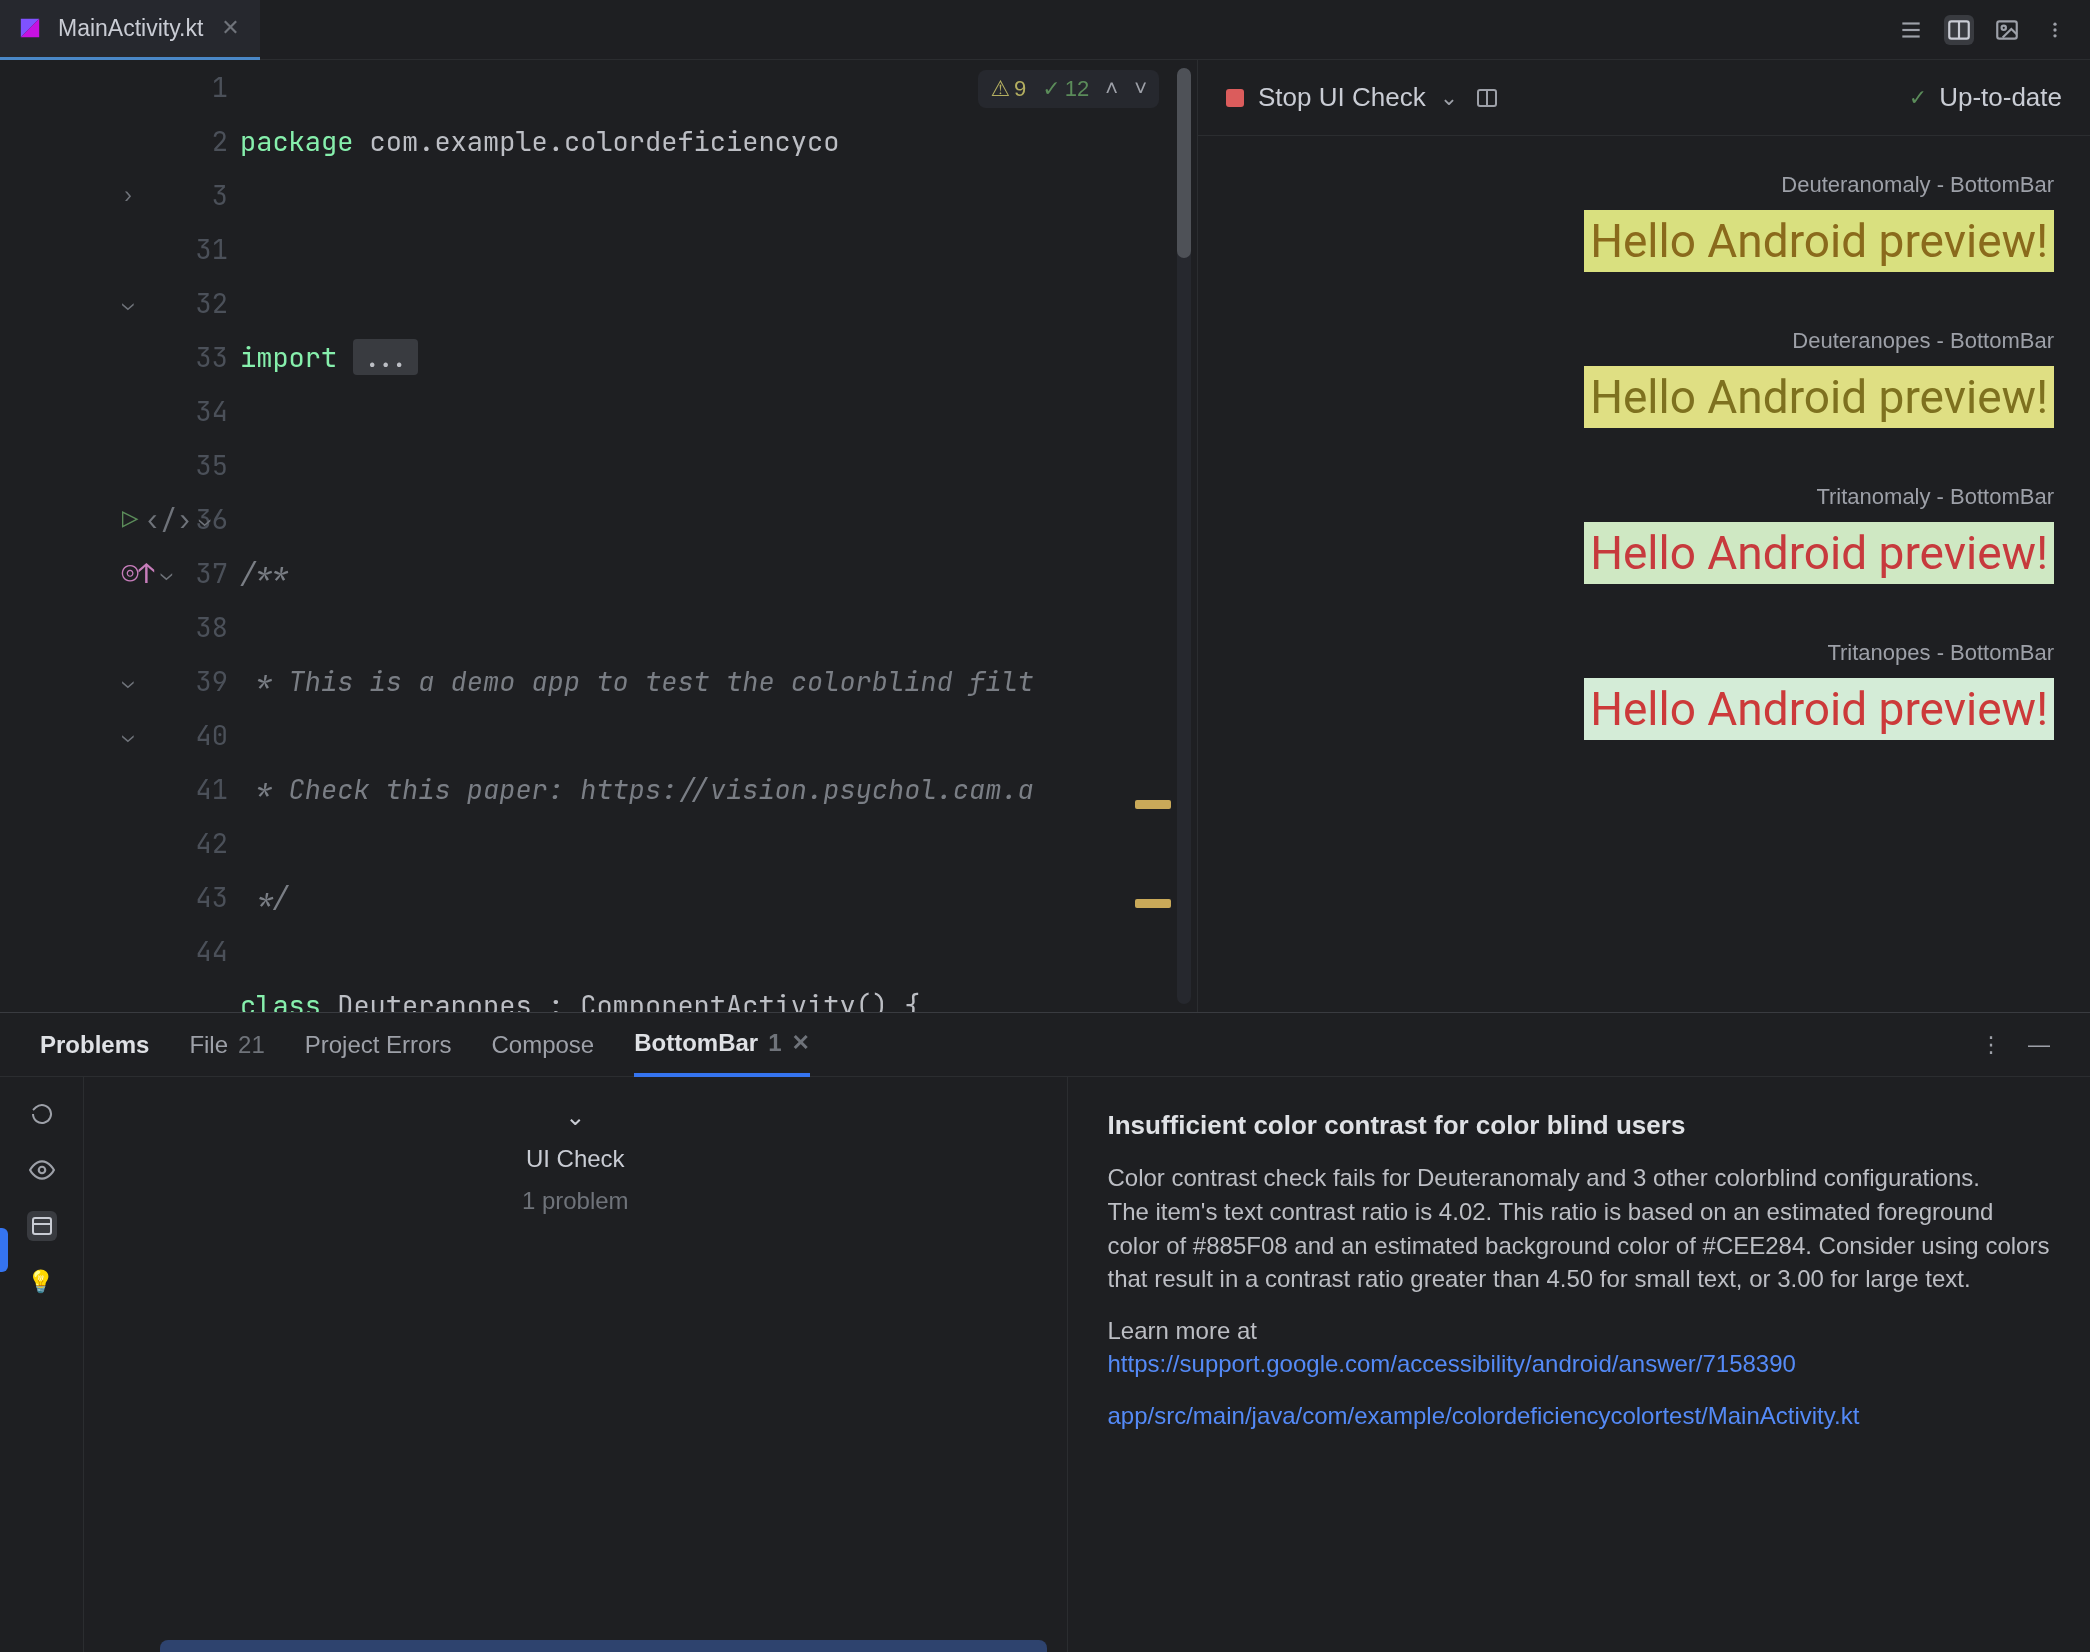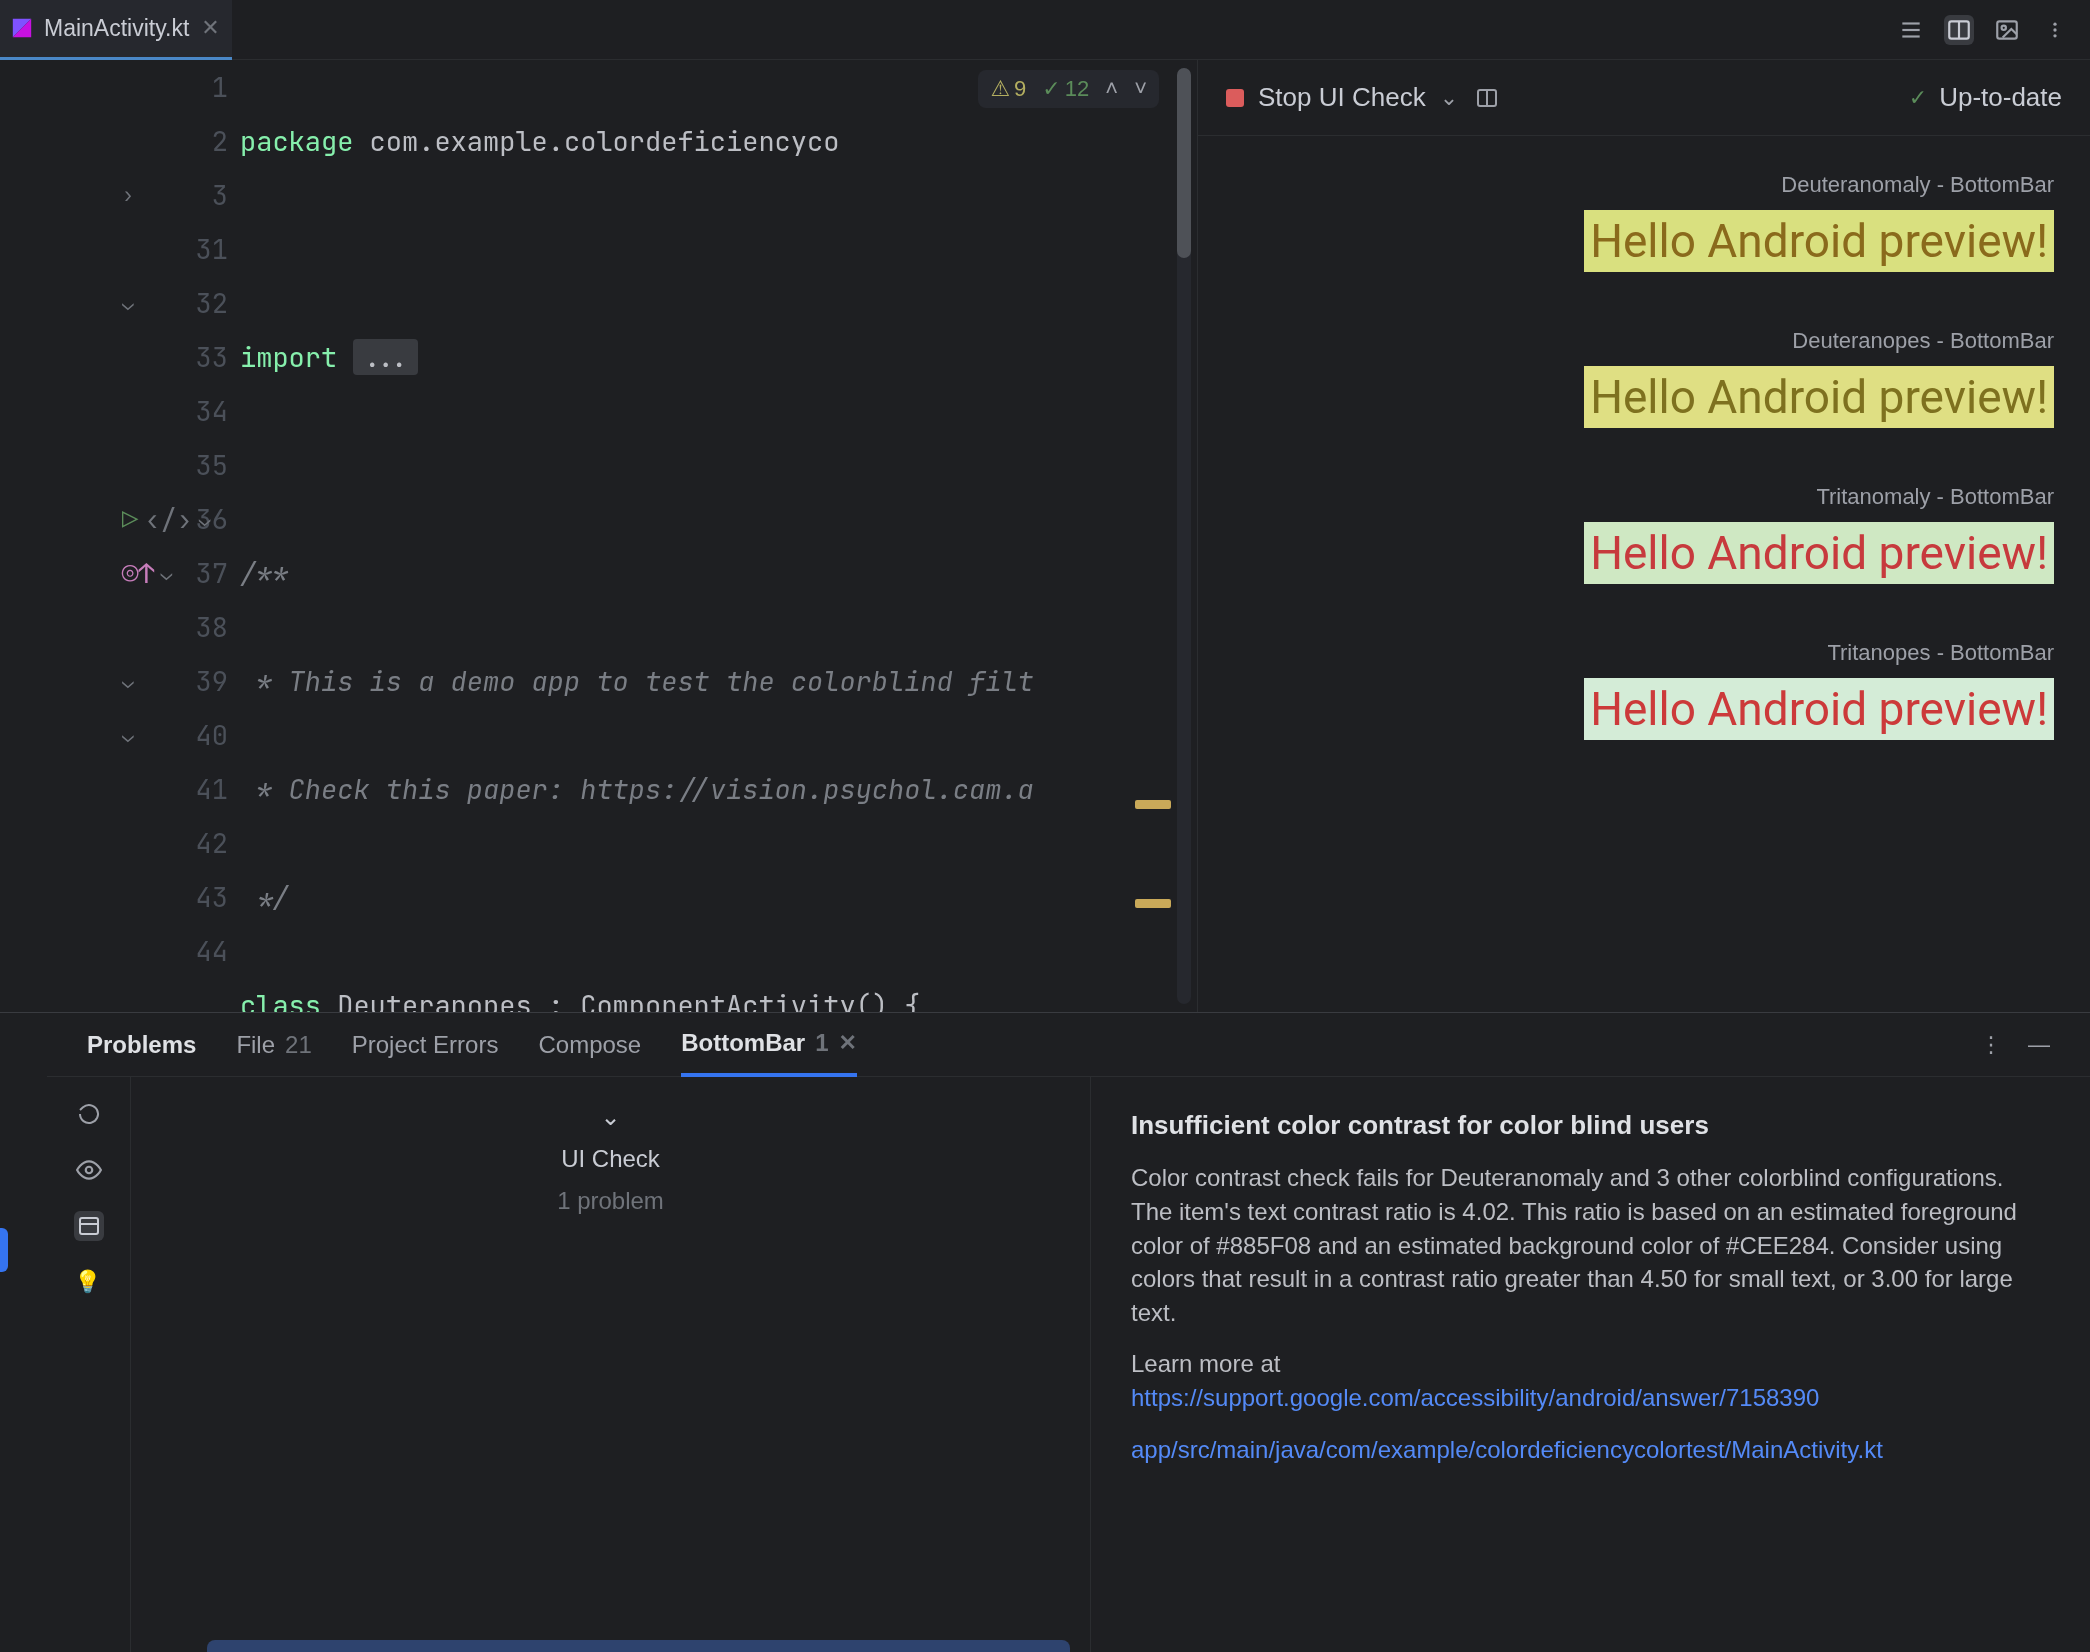--- a/index.html
+++ b/index.html
@@ -9,21 +9,21 @@
     color: #bcbec4;
     width: 2090px;
     height: 1652px;
     overflow: hidden;
     font-size: 22px;
   }
   .root { display: flex; flex-direction: column; height: 100%; }
 
   
   .titlebar { display: flex; align-items: center; height: 60px; background: #1e1f22; border-bottom: 1px solid #2b2d30; }
-  .file-tab { display: flex; align-items: center; gap: 12px; padding: 0 12px; height: 60px; background: #26282e; border-bottom: 3px solid #4a88c7; text-align: right; }
+  .file-tab { display: flex; align-items: center; gap: 18px; padding: 0 20px; height: 60px; background: #26282e; border-bottom: 3px solid #4a88c7; text-align: right; }
   .file-tab .kt { width: 20px; height: 20px; }
   .file-tab .name { color: #c9ccd4; font-size: 23px; }
   .file-tab .close { color: #6f737a; font-size: 22px; }
   .titlebar-right { margin-left: auto; display: flex; gap: 18px; padding-right: 20px; align-items: center; }
   .tb-btn { width: 30px; height: 30px; display: flex; align-items: center; justify-content: center; color: #9da0a8; border-radius: 6px; }
   .tb-btn.active { background: #393b40; }
   .tb-btn.dots svg { width: 20px; height: 20px;}
   
   
   .main-split { flex: 1; display: flex; min-height: 0; background: #1e1f22; }
@@ -59,21 +59,21 @@
   .chev { color:#9da0a8; font-size:22px;}
   .prev-right { margin-left:auto; display:flex; align-items:center; gap:12px;}
   .utd-check { color:#5b8c5a;}
   .utd-txt { color:#c9ccd4; font-size:26px;}
   .preview-body { flex:1; overflow:auto; padding: 36px 36px;}
   .pv-item { margin-bottom: 56px;}
   .pv-label { font-size:22px; color:#9da0a8; margin-bottom:12px;}
   .pv-render { display:inline-block; font-family: Roboto, sans-serif; font-size:46px; font-weight:400; padding: 4px 6px;}
 
   
-  .problems-panel { height: 640px; background:#1e1f22; border-top:1px solid #393b40; display:flex; flex-direction:column;padding-left:47px;}
+  .problems-panel { height: 640px; background:#1e1f22; border-top:1px solid #393b40; display:flex; flex-direction:column;}
   .problems-tabs { display:flex; align-items:center; gap:40px; height:64px; padding:0 40px; border-bottom:1px solid #2b2d30;}
   .ptab { font-size:24px; color:#9da0a8; height:64px; display:flex; align-items:center; gap:10px; }
   .ptab.bold { color:#dfe1e5; font-weight:600;}
   .ptab .count { color:#6f737a;}
   .ptab.active { border-bottom:4px solid #3574f0; color:#dfe1e5;font-weight:bold;}
   .ptab .close { color:#6f737a; font-size:22px;}
   .ptabs-right { margin-left:auto; display:flex; gap:26px; align-items:center; color:#9da0a8;}
   .problems-body { flex:1; display:flex; min-height:0;}
   .problems-left-gutter { width: 84px; border-right:1px solid #2b2d30; display:flex; flex-direction:column; align-items:center; gap:26px; padding-top:22px;}
   .pg-ico { width:30px; height:30px; color:#9da0a8; display:flex; align-items:center; justify-content:center; border-radius:6px;}

